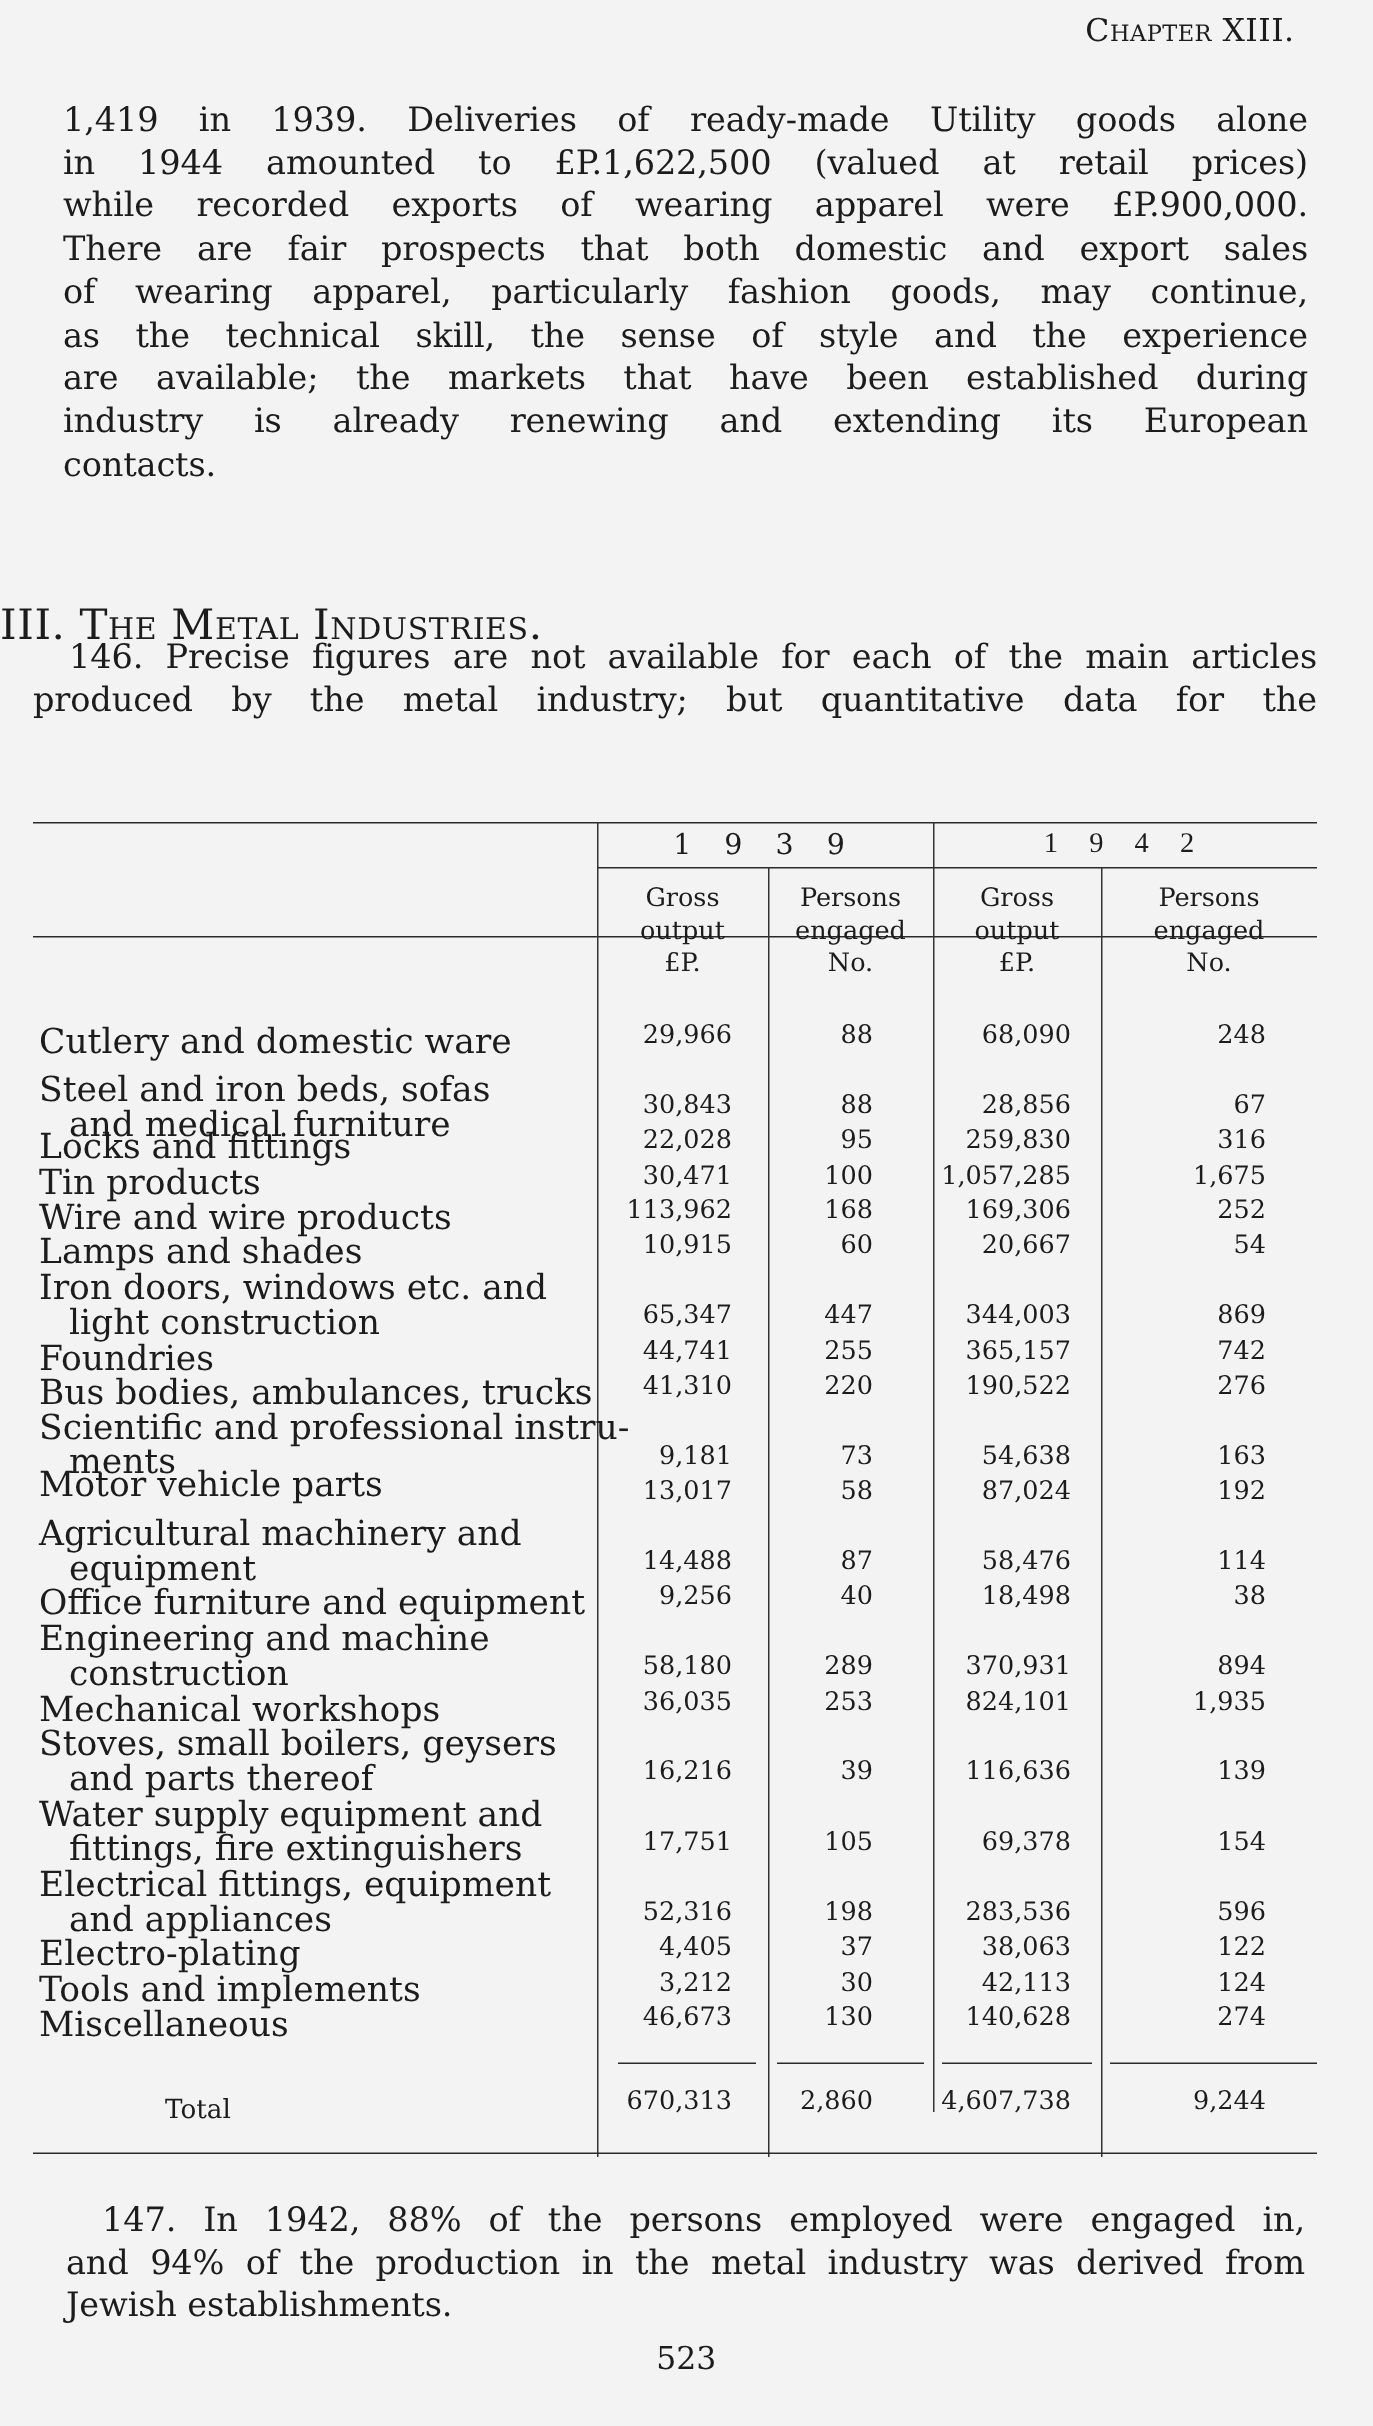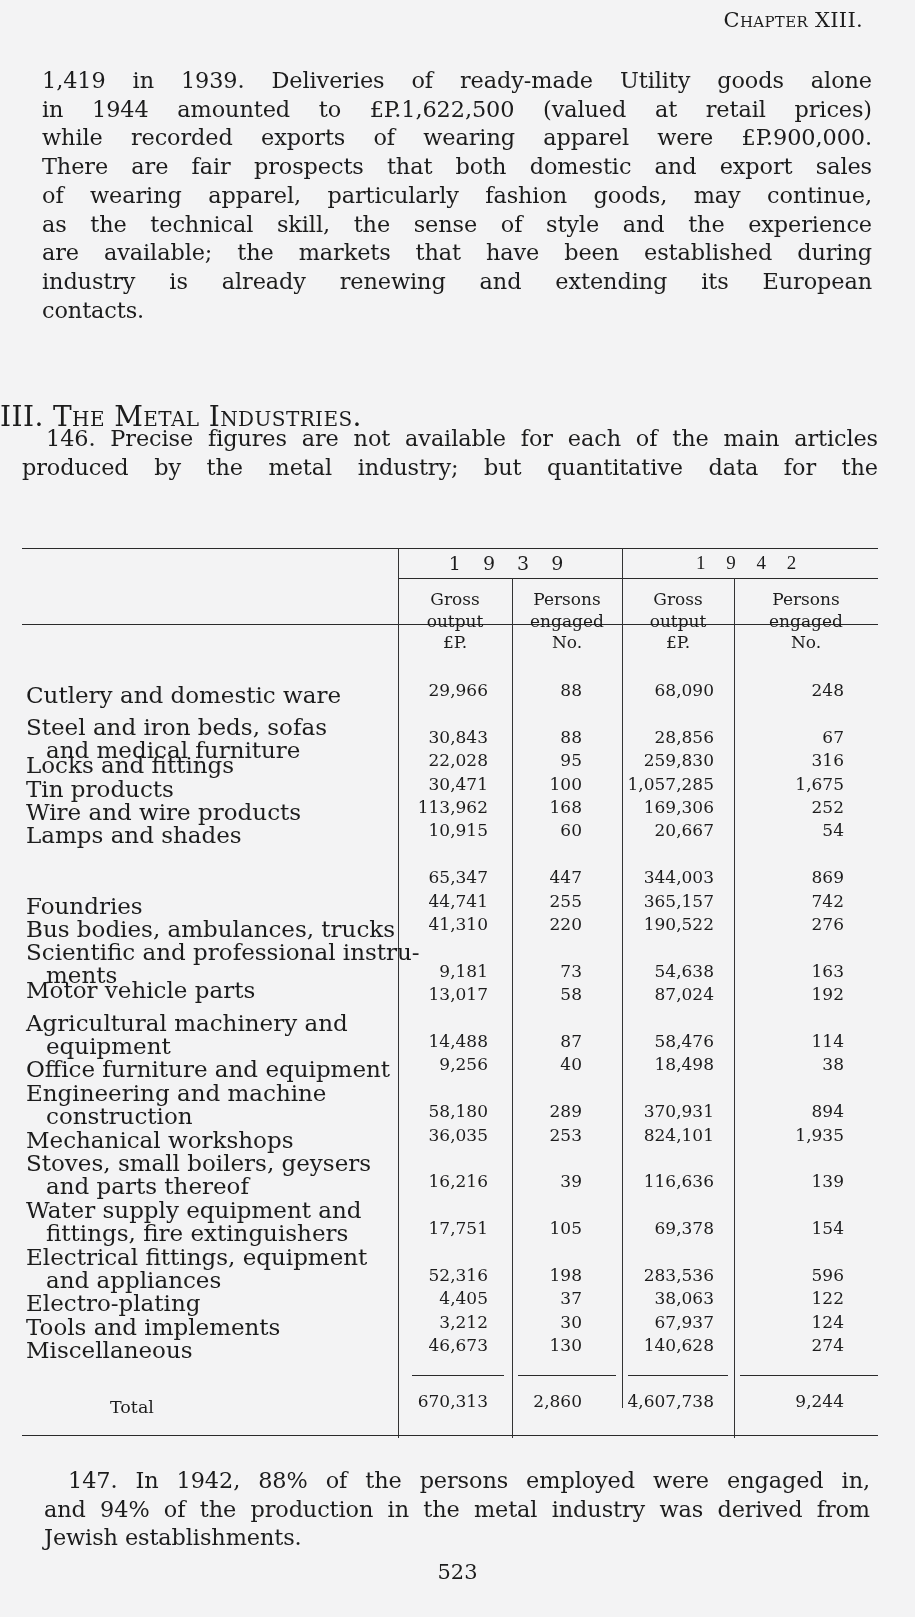--- a/index.html
+++ b/index.html
@@ -151,20 +151,24 @@
       <div class="num" style="top: 249px; right: 296px;">168</div>
       <div class="num" style="top: 249px; right: 164px;">169,306</div>
       <div class="num" style="top: 249px; right: 34px;">252</div>
       <div class="row-label" style="top: 276.4px;">
         <span style="display: block;">Lamps and shades</span>
       </div>
       <div class="num" style="top: 272.4px; right: 390px;">10,915</div>
       <div class="num" style="top: 272.4px; right: 296px;">60</div>
       <div class="num" style="top: 272.4px; right: 164px;">20,667</div>
       <div class="num" style="top: 272.4px; right: 34px;">54</div>
+      <div class="row-label" style="top: 299.8px;">
+        <span style="display: block;">Iron doors, windows etc. and</span>
+        <span class="cont">light construction</span>
+      </div>
       <div class="num" style="top: 319.2px; right: 390px;">65,347</div>
       <div class="num" style="top: 319.2px; right: 296px;">447</div>
       <div class="num" style="top: 319.2px; right: 164px;">344,003</div>
       <div class="num" style="top: 319.2px; right: 34px;">869</div>
       <div class="row-label" style="top: 346.6px;">
         <span style="display: block;">Foundries</span>
       </div>
       <div class="num" style="top: 342.6px; right: 390px;">44,741</div>
       <div class="num" style="top: 342.6px; right: 296px;">255</div>
       <div class="num" style="top: 342.6px; right: 164px;">365,157</div>
@@ -250,21 +254,21 @@
       </div>
       <div class="num" style="top: 740.4px; right: 390px;">4,405</div>
       <div class="num" style="top: 740.4px; right: 296px;">37</div>
       <div class="num" style="top: 740.4px; right: 164px;">38,063</div>
       <div class="num" style="top: 740.4px; right: 34px;">122</div>
       <div class="row-label" style="top: 767.8px;">
         <span style="display: block;">Tools and implements</span>
       </div>
       <div class="num" style="top: 763.8px; right: 390px;">3,212</div>
       <div class="num" style="top: 763.8px; right: 296px;">30</div>
-      <div class="num" style="top: 763.8px; right: 164px;">67,937</div>
+      <div class="num" style="top: 763.8px; right: 164px;">42,113</div>
       <div class="num" style="top: 763.8px; right: 34px;">124</div>
       <div class="row-label" style="top: 791.2px;">
         <span style="display: block;">Miscellaneous</span>
       </div>
       <div class="num" style="top: 787.2px; right: 390px;">46,673</div>
       <div class="num" style="top: 787.2px; right: 296px;">130</div>
       <div class="num" style="top: 787.2px; right: 164px;">140,628</div>
       <div class="num" style="top: 787.2px; right: 34px;">274</div>
       <div class="hrule" style="left: 390px; top: 826.6px; width: 92px; border-top-width: 1px;"></div>
       <div class="hrule" style="left: 496px; top: 826.6px; width: 98px; border-top-width: 1px;"></div>

